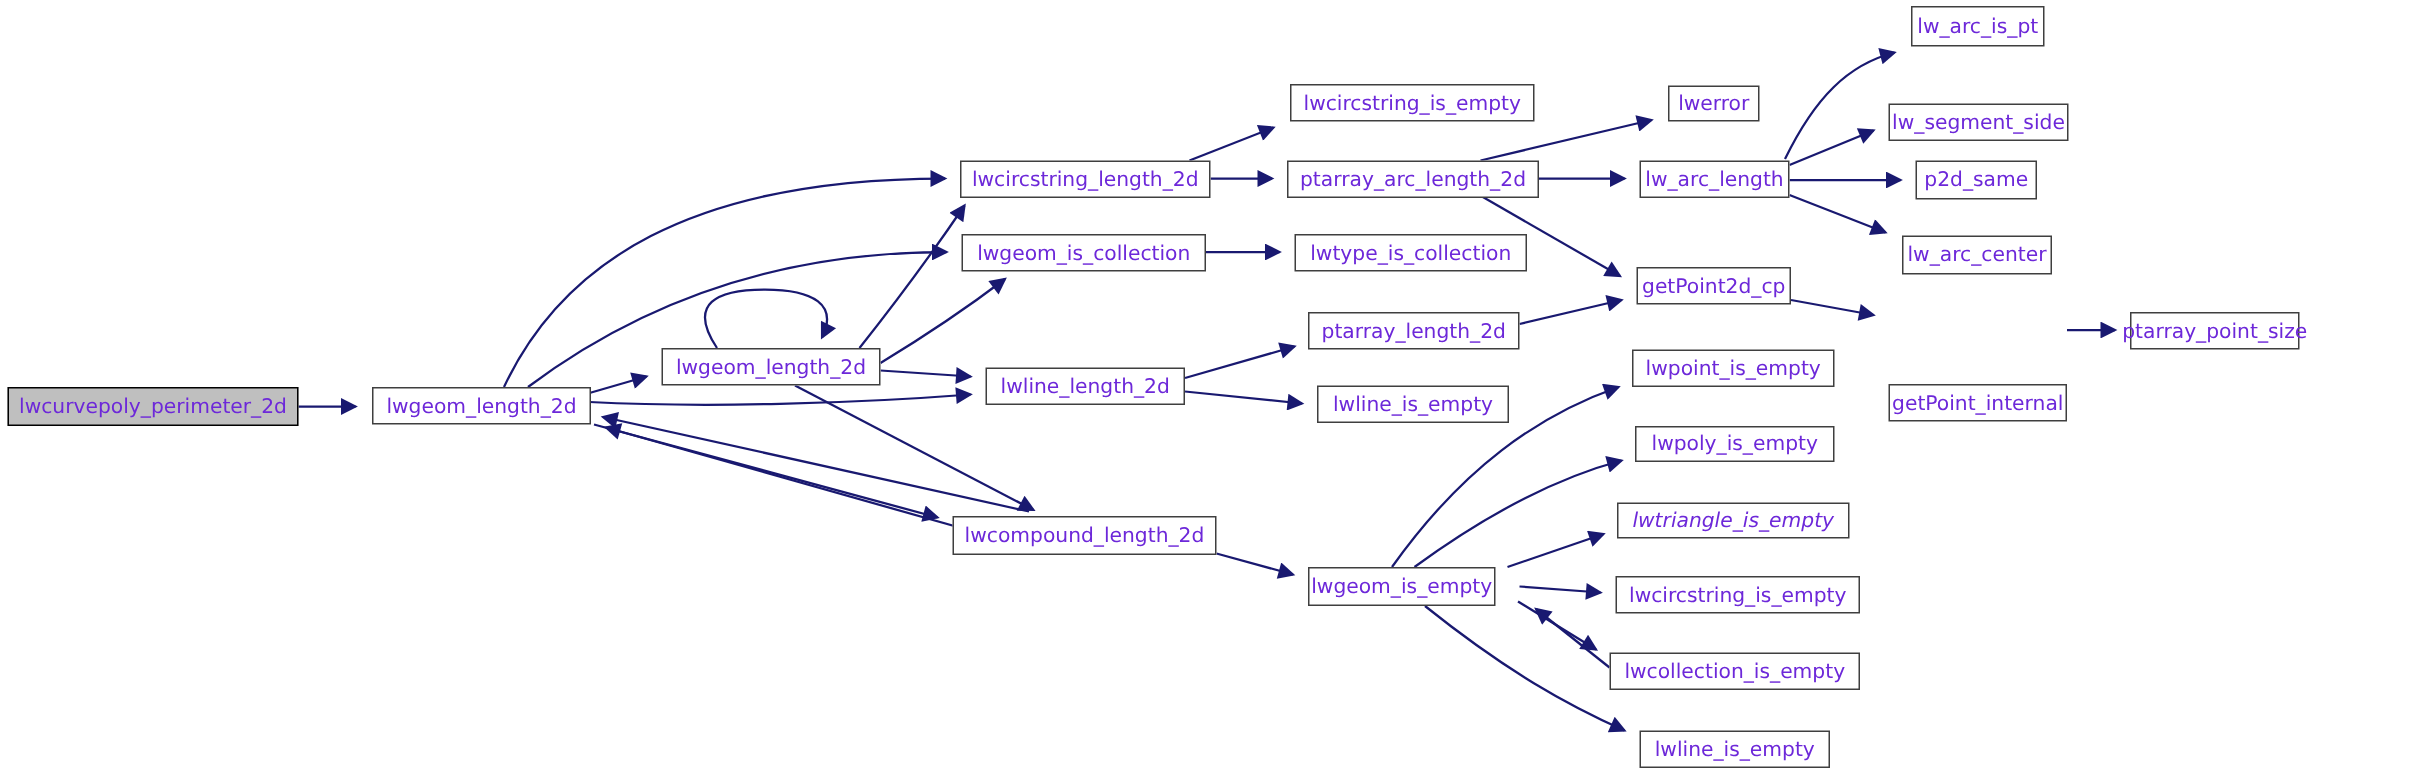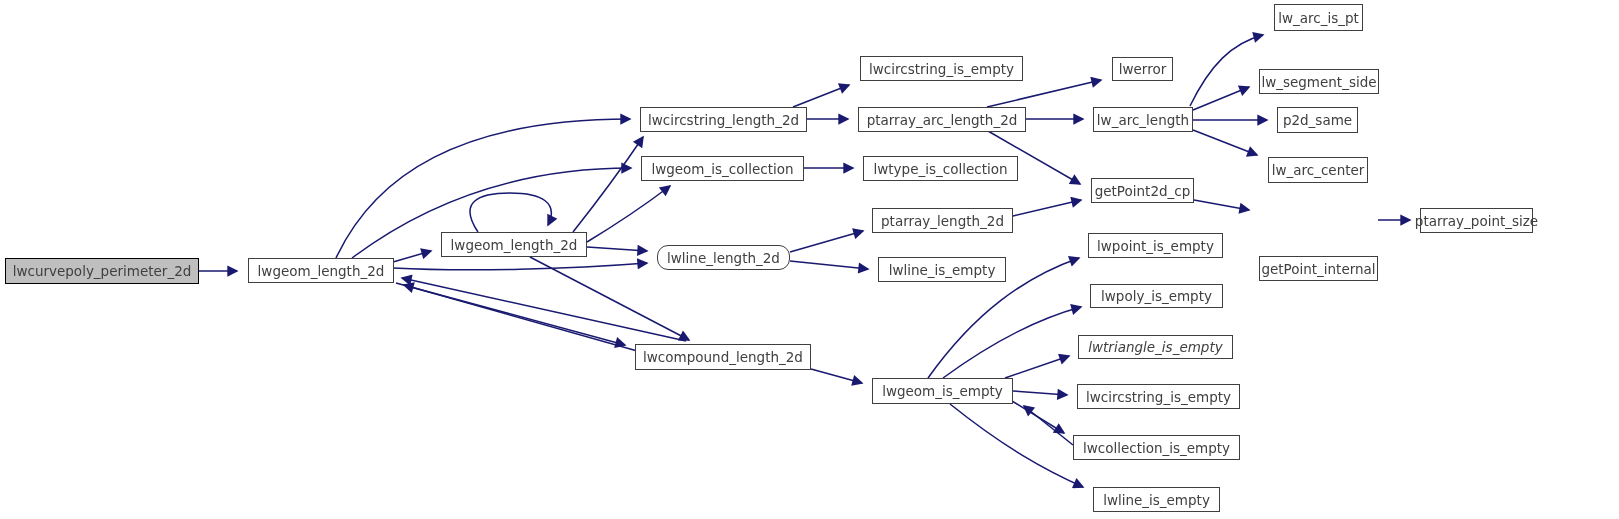--- a/index.html
+++ b/index.html
@@ -10,21 +10,21 @@
     font-family:"DejaVu Sans","Liberation Sans",sans-serif;
     overflow:hidden;
   }
   #edges{position:absolute;left:0;top:0;width:1619px;height:519px;}
   .node{
     position:absolute;
     box-sizing:border-box;
     background:#ffffff;
     border:1.4px solid #3f3f3f;
     display:flex;align-items:center;justify-content:center;
-    font-size:13.5px;color:#404040;
+    font-size:13.5px;color:#6d28d9;
     white-space:nowrap;
     z-index:2;
   }
   .node.highlight{
     background:#bfbfbf;
     border:1.6px solid #000000;
   }
 </style>
 </head>
 <body>
@@ -75,28 +75,28 @@
       <path marker-end="url(#arrow)" d="M 950,404 C 1005,448 1045,470 1083,487"></path>
       <path marker-end="url(#arrow)" d="M 804,168 L 853,168"></path>
     </g>
   </svg>
 
   <div class="node highlight" style="left:5px;top:258px;width:194px;height:26px;">lwcurvepoly_perimeter_2d</div>
   <div class="node" style="left:248px;top:258px;width:146px;height:25px;">lwgeom_length_2d</div>
   <div class="node" style="left:441px;top:232px;width:146px;height:25px;">lwgeom_length_2d</div>
   <div class="node" style="left:640px;top:107px;width:167px;height:25px;">lwcircstring_length_2d</div>
   <div class="node" style="left:641px;top:156px;width:163px;height:25px;">lwgeom_is_collection</div>
-  <div class="node" style="left:657px;top:245px;width:133px;height:25px;border-radius:11px;">lwline_length_2d</div>
+  <div class="node" style="left:657px;top:245px;width:133px;height:25px;">lwline_length_2d</div>
   <div class="node" style="left:635px;top:344px;width:176px;height:26px;">lwcompound_length_2d</div>
   <div class="node" style="left:860px;top:56px;width:163px;height:25px;">lwcircstring_is_empty</div>
   <div class="node" style="left:858px;top:107px;width:168px;height:25px;">ptarray_arc_length_2d</div>
   <div class="node" style="left:863px;top:156px;width:155px;height:25px;">lwtype_is_collection</div>
   <div class="node" style="left:872px;top:208px;width:141px;height:25px;">ptarray_length_2d</div>
   <div class="node" style="left:878px;top:257px;width:128px;height:25px;">lwline_is_empty</div>
-  <div class="node" style="left:872px;top:378px;width:141px;height:26px;">lwgeom_is_empty</div>
+  <div class="node" style="left:872px;top:378px;width:125px;height:26px;">lwgeom_is_empty</div>
   <div class="node" style="left:1112px;top:57px;width:61px;height:24px;">lwerror</div>
   <div class="node" style="left:1093px;top:107px;width:100px;height:25px;">lw_arc_length</div>
   <div class="node" style="left:1274px;top:4px;width:89px;height:27px;">lw_arc_is_pt</div>
   <div class="node" style="left:1259px;top:56px;width:120px;height:25px;margin-top:13px;">lw_segment_side</div>
   <div class="node" style="left:1277px;top:107px;width:81px;height:26px;">p2d_same</div>
   <div class="node" style="left:1268px;top:157px;width:100px;height:26px;">lw_arc_center</div>
   <div class="node" style="left:1091px;top:178px;width:103px;height:25px;">getPoint2d_cp</div>
   <div class="node" style="left:1259px;top:208px;width:119px;height:25px;margin-top:48px;">getPoint_internal</div>
   <div class="node" style="left:1420px;top:208px;width:113px;height:25px;">ptarray_point_size</div>
   <div class="node" style="left:1088px;top:233px;width:135px;height:25px;">lwpoint_is_empty</div>

